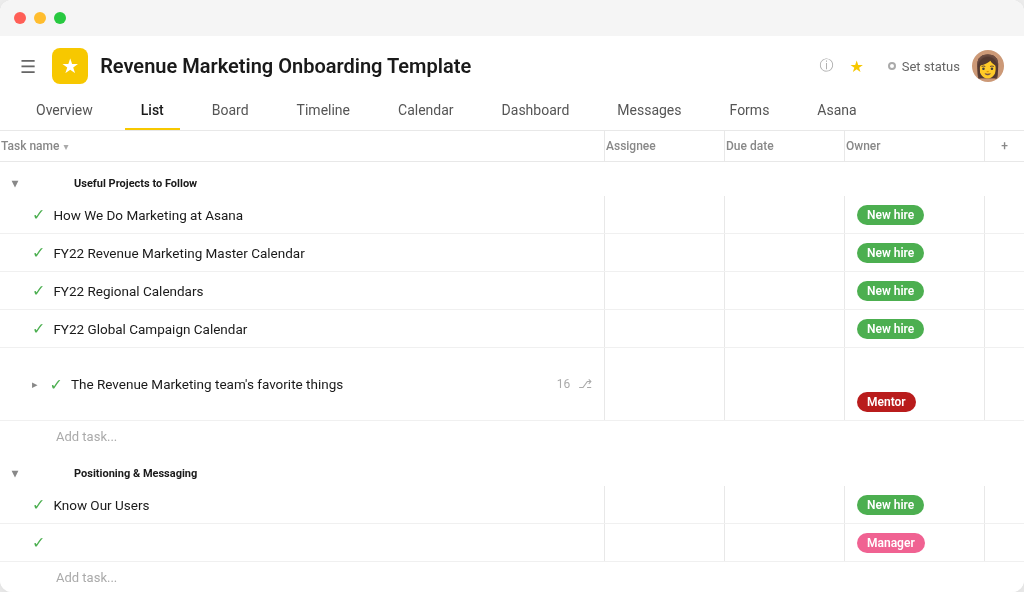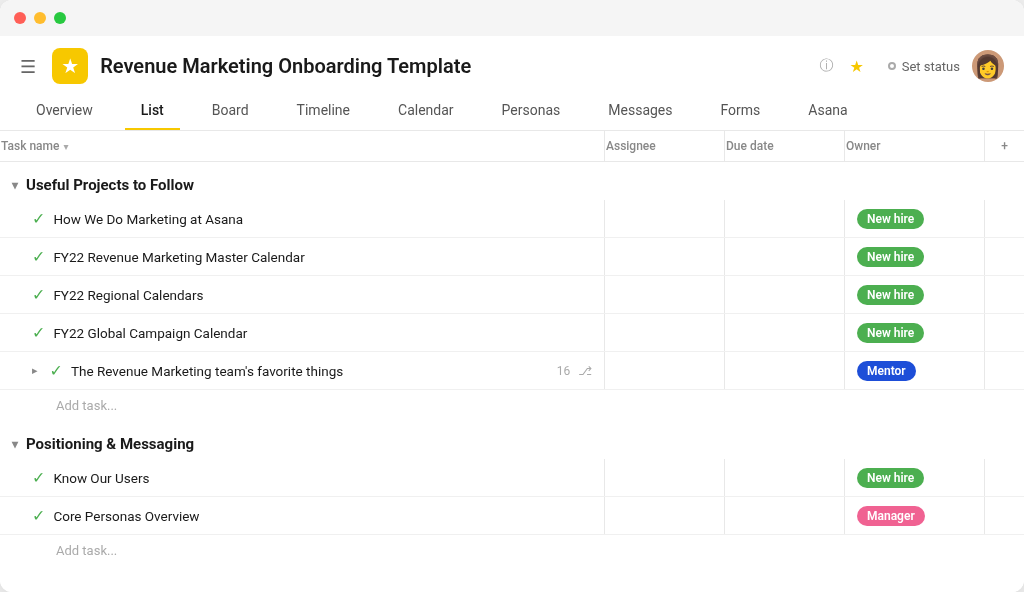--- a/index.html
+++ b/index.html
@@ -157,21 +157,21 @@
       gap: 8px;
       font-size: 15px;
       font-weight: 600;
       color: #1a1a1a;
     }
     .section-collapse {
       color: #888;
       font-size: 12px;
       cursor: pointer;
     }
-    .section-title { font-size: 15px; font-weight: 700; }
+    .section-title { font-size: 11px; font-weight: 700; margin-left: 48px; }
     
     .task-row {
       display: grid;
       grid-template-columns: 1fr 120px 120px 140px 40px;
       border-bottom: 1px solid #f0f0f0;
       min-height: 38px;
     }
     .task-cell {
       padding: 8px 12px;
       font-size: 13.5px;
@@ -194,21 +194,21 @@
     .task-name { flex: 1; }
     .tag-badge {
       padding: 3px 10px;
       border-radius: 20px;
       font-size: 12px;
       font-weight: 600;
       color: #fff;
       white-space: nowrap;
     }
     .tag-new-hire { background: #4CAF50; }
-    .tag-mentor { background: #1d4ed8; }
+    .tag-mentor { background: #b91c1c; margin-top: 36px; }
     .tag-manager { background: #f06292; }
     .add-task-row {
       padding: 8px 12px 8px 56px;
       font-size: 13px;
       color: #aaa;
       cursor: pointer;
     }
     .subtask-info {
       font-size: 12px;
       color: #aaa;
@@ -248,21 +248,21 @@
       <div class="avatar">
         <span style="font-size:22px;">👩</span>
       </div>
     </div>
     <div class="nav-tabs">
       <div class="nav-tab">Overview</div>
       <div class="nav-tab active">List</div>
       <div class="nav-tab">Board</div>
       <div class="nav-tab">Timeline</div>
       <div class="nav-tab">Calendar</div>
-      <div class="nav-tab">Personas</div>
+      <div class="nav-tab">Dashboard</div>
       <div class="nav-tab">Messages</div>
       <div class="nav-tab">Forms</div>
       <div class="nav-tab">Asana</div>
     </div>
   </div>
 
   <div class="table-container">
 
     <div class="table-header">
       <div class="th">
@@ -374,21 +374,20 @@
       <div class="task-cell"></div>
       <div class="task-cell">
         <span class="tag-badge tag-new-hire">New hire</span>
       </div>
       <div class="task-cell"></div>
     </div>
 
     <div class="task-row">
       <div class="task-cell task-indent">
         <span class="check-icon">✓</span>
-        <span class="task-name">Core Personas Overview</span>
       </div>
       <div class="task-cell"></div>
       <div class="task-cell"></div>
       <div class="task-cell">
         <span class="tag-badge tag-manager">Manager</span>
       </div>
       <div class="task-cell"></div>
     </div>
 
     <div class="add-task-row">Add task...</div>

